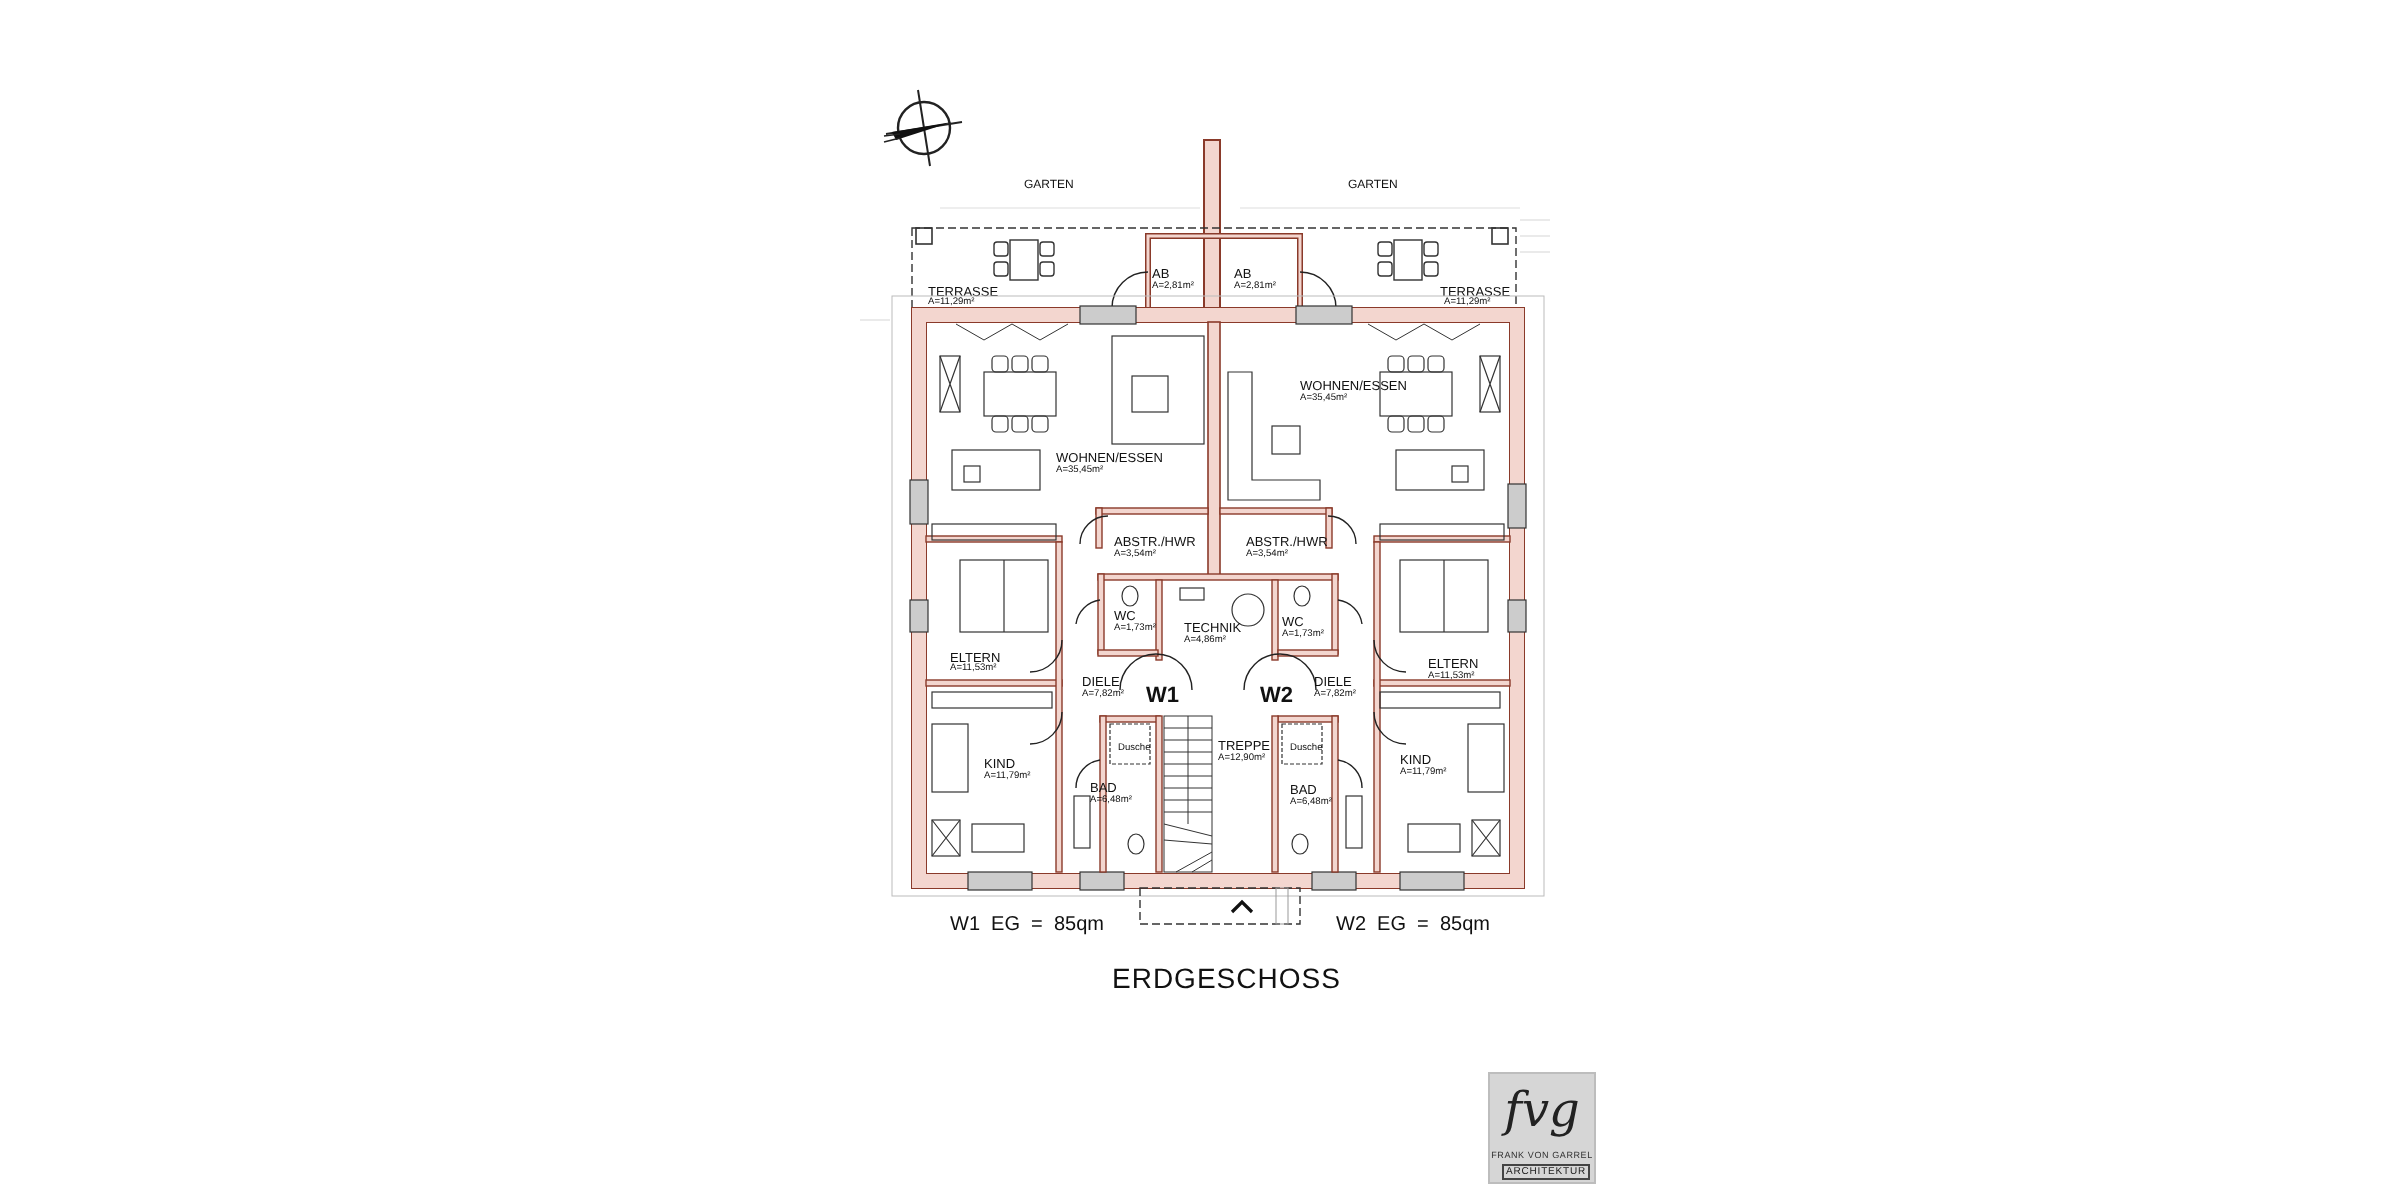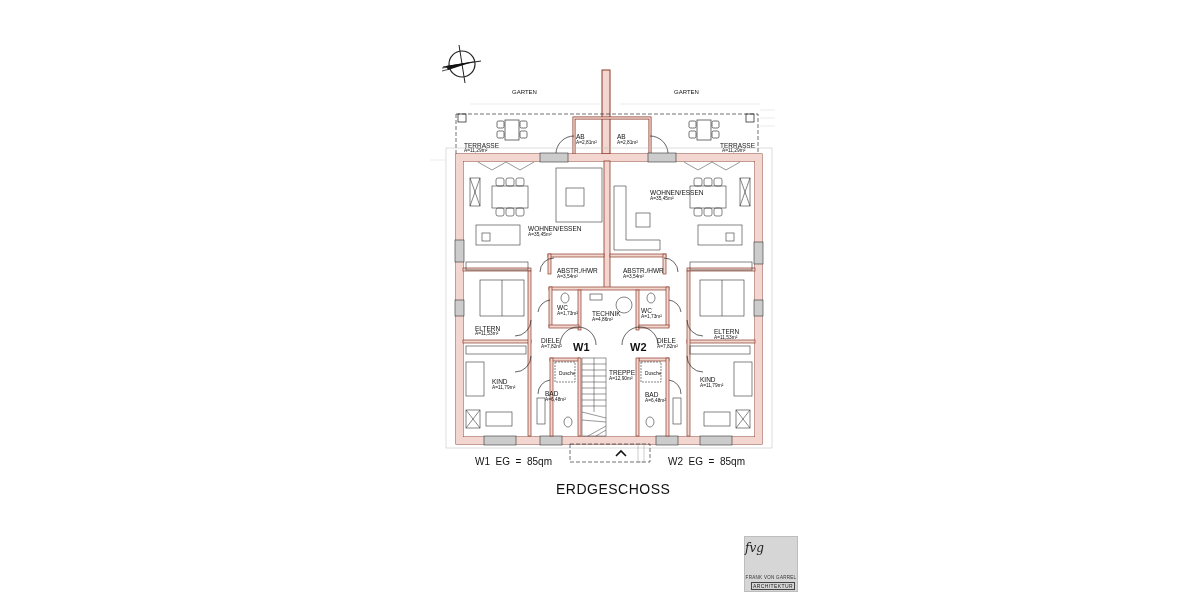--- a/index.html
+++ b/index.html
@@ -6,21 +6,21 @@
   body{width:1200px;height:600px;position:relative;overflow:hidden;font-family:"Liberation Sans",sans-serif;}
   #plan{position:absolute;left:0;top:0;}
   .lbl{font-family:"Liberation Sans",sans-serif;fill:#111;}
   .room{font-size:6.5px;}
   .area{font-size:4.8px;}
   .unit{font-size:11px;font-weight:bold;}
   .summary{font-size:10px;}
   .title{font-size:14px;letter-spacing:0.5px;}
   .garden{font-size:6px;}
   .logo-box{position:absolute;left:744px;top:536px;width:54px;height:56px;background:#d6d6d6;border:1px solid #bdbdbd;box-sizing:border-box;}
-  .logo-sig{position:absolute;left:0;top:4px;width:100%;font-family:"DejaVu Serif",serif;font-style:italic;font-size:12px;color:#222;}
+  .logo-sig{position:absolute;left:0;top:4px;width:100%;text-align:center;font-family:"DejaVu Serif",serif;font-style:italic;font-size:24px;color:#222;}
   .logo-name{position:absolute;left:0;top:38px;width:100%;text-align:center;font-size:4.5px;color:#333;letter-spacing:0.3px;}
   .logo-arch{position:absolute;left:6px;top:45px;width:42px;text-align:center;font-size:5px;color:#222;border:0.6px solid #444;letter-spacing:0.4px;}
 </style>
 </head>
 <body>
 
 <svg id="plan" width="1200" height="600" viewBox="0 0 1200 600">
   <defs>
     <pattern id="hatch" width="4" height="4" patternUnits="userSpaceOnUse">
       <rect width="4" height="4" fill="#f3d6cf"></rect>

